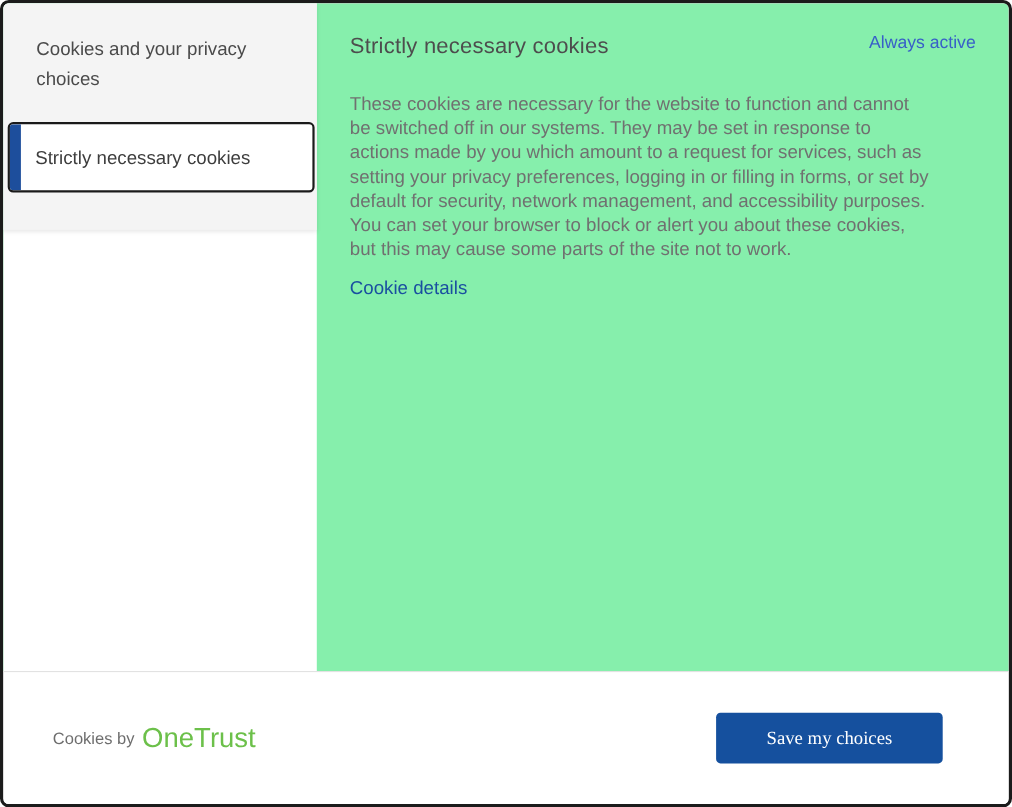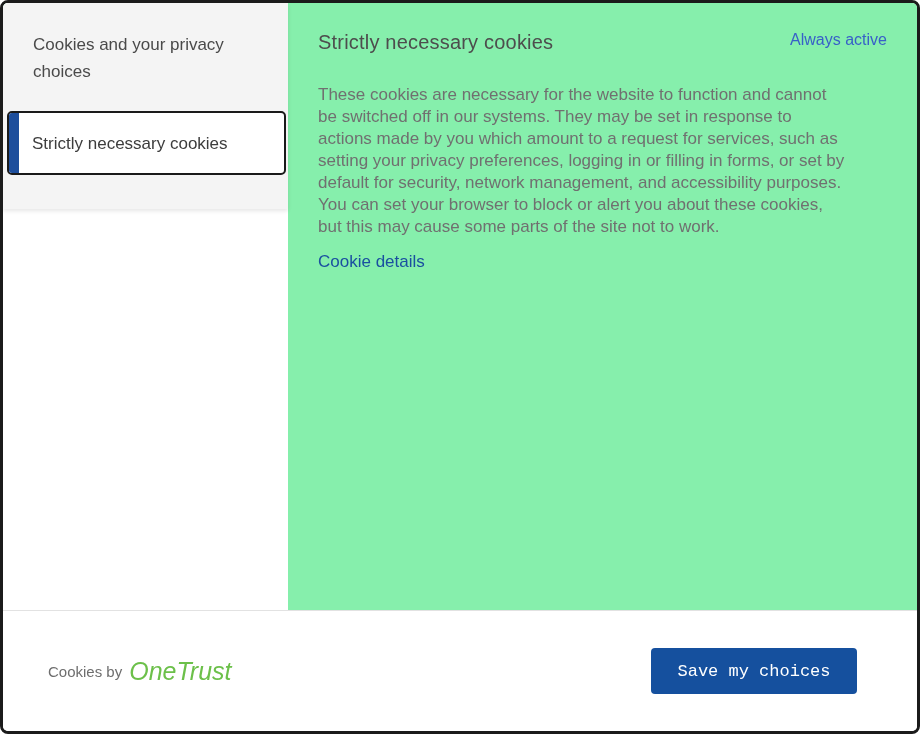--- a/index.html
+++ b/index.html
@@ -114,31 +114,31 @@
   .footer {
     flex: 0 0 auto;
     height: 121px;
     border-top: 1px solid #e2e2e2;
     display: flex;
     align-items: center;
     padding: 0 60px 0 45px;
     background: #ffffff;
   }
   .powered { font-size: 15px; color: #6e6e6e; }
-  .vendor { font-size: 25px; color: #6cc04a; margin-left: 7px; font-weight: 400; font-style: italic; }
+  .vendor { font-size: 25px; color: #6cc04a; margin-left: 7px; font-weight: 400; }
   .save-btn {
     margin-left: auto;
     width: 206px;
     height: 46px;
     background: #15509e;
     color: #ffffff;
     border: none;
     border-radius: 4px;
     font-size: 17px;
-    font-family: Liberation Mono, monospace;
+    font-family: Liberation Serif, serif;
     cursor: pointer;
   }
 </style>
 </head>
 <body>
 
 <div class="modal">
 
 
   <div class="body-row">

